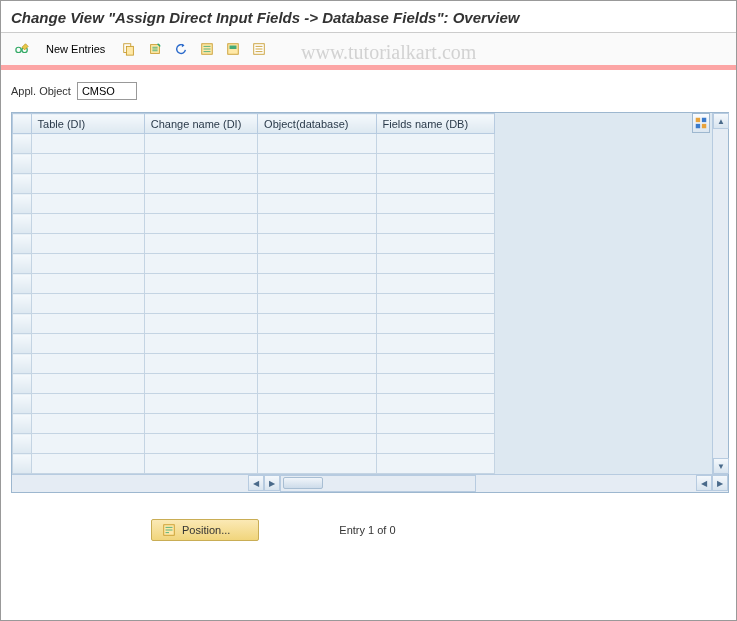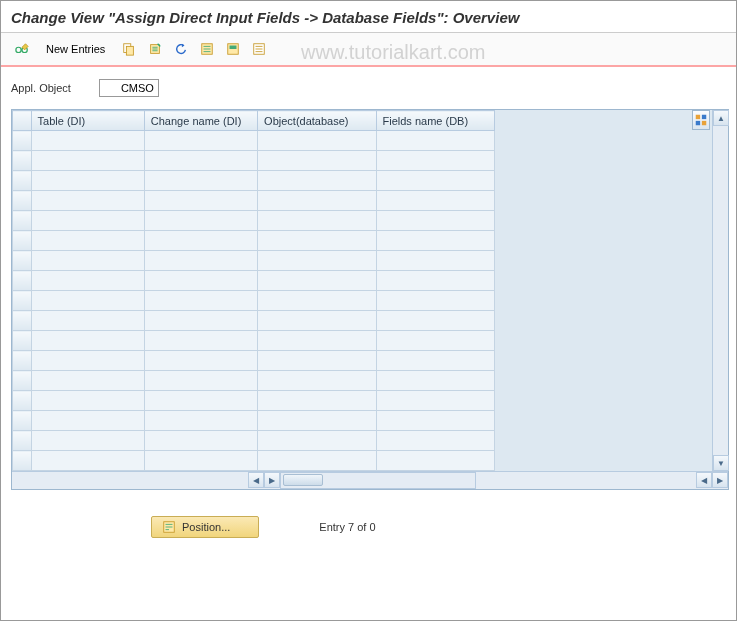--- a/index.html
+++ b/index.html
@@ -22,31 +22,31 @@
       font-style: italic;
       font-weight: bold;
       color: #333;
     }
     .watermark {
       position: absolute;
       top: 40px;
       left: 300px;
       font-size: 20px;
       color: rgba(200,200,200,0.8);
-      font-family: Liberation Sans, sans-serif;
+      font-family: Liberation Serif, serif;
       pointer-events: none;
       z-index: 100;
     }
     .toolbar {
       padding: 6px 10px;
       display: flex;
       align-items: flex-start;
       gap: 4px;
       background: #fafafa;
-      border-bottom: 2px solid #fca5a5;
+      border-bottom: 5px solid #fca5a5;
     }
     .toolbar-btn {
       display: inline-flex;
       align-items: center;
       justify-content: center;
       width: 22px;
       height: 20px;
       border: 1px solid transparent;
       background: transparent;
       cursor: pointer;
@@ -60,31 +60,30 @@
       border: 1px solid transparent;
       background: transparent;
       cursor: pointer;
       font-size: 11px;
       border-radius: 2px;
     }
     .field-row {
       padding: 12px 10px;
       display: flex;
       align-items: center;
-      gap: 28px;
+      gap: 6px;
     }
     .field-label { font-size: 11px; color: #333; }
     .field-input {
       border: 1px solid #999;
       padding: 2px 4px;
       font-size: 11px;
       width: 60px;
       height: 18px;
       background: #fff;
-      text-align: right;
     }
     .table-container {
       margin: 0 10px;
       width: 718px;
       border: 1px solid #9db7cf;
       background: #dde8f1;
     }
     .table-title-bar {
       background: linear-gradient(#e9f0f7, #d3e1ee);
       border-bottom: 1px solid #b7cbe0;
@@ -195,21 +194,21 @@
       height: 12px;
       background: linear-gradient(#f0f5fa, #cddcea);
       border: 1px solid #a8bed3;
       border-radius: 2px;
     }
     .footer {
       margin-top: 26px;
       display: flex;
       align-items: center;
       padding-left: 150px;
-      gap: 60px;
+      gap: 80px;
     }
     .pos-btn {
       display: inline-flex;
       align-items: center;
       gap: 6px;
       background: linear-gradient(#fbe9b5, #f1d57c);
       border: 1px solid #c9ad55;
       padding: 3px 28px 3px 10px;
       font-size: 11px;
       cursor: pointer;
@@ -449,14 +448,14 @@
 </div>
 
 <div class="footer">
   <button class="pos-btn">
     <svg class="ico" viewBox="0 0 16 16">
         <rect x="2" y="2" width="12" height="12" fill="#ffe9a8" stroke="#c79a2a"></rect>
         <path d="M4 5h8M4 8h8M4 11h4" stroke="#4a7" stroke-width="1"></path>
       </svg>
     <span>Position...</span>
   </button>
-  <span class="entry-text">Entry 7 of 0</span>
+  <span class="entry-text">Entry 1 of 0</span>
 </div>
 
 </body></html>

